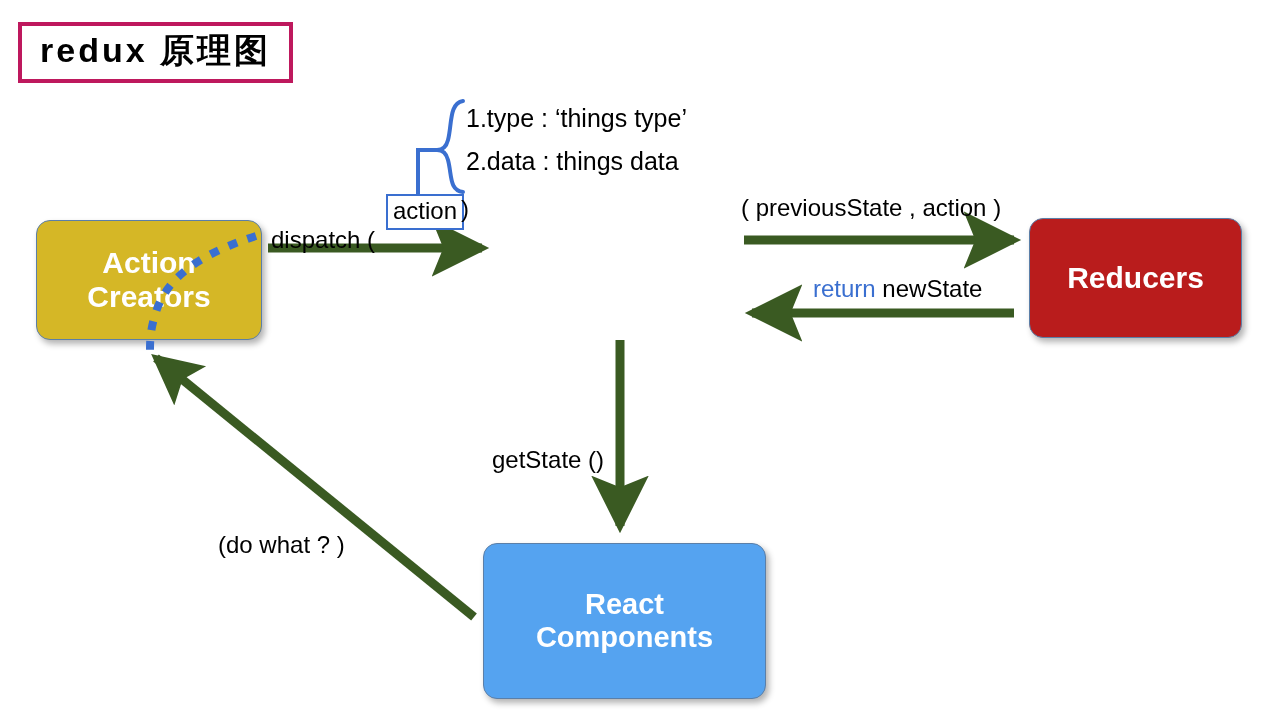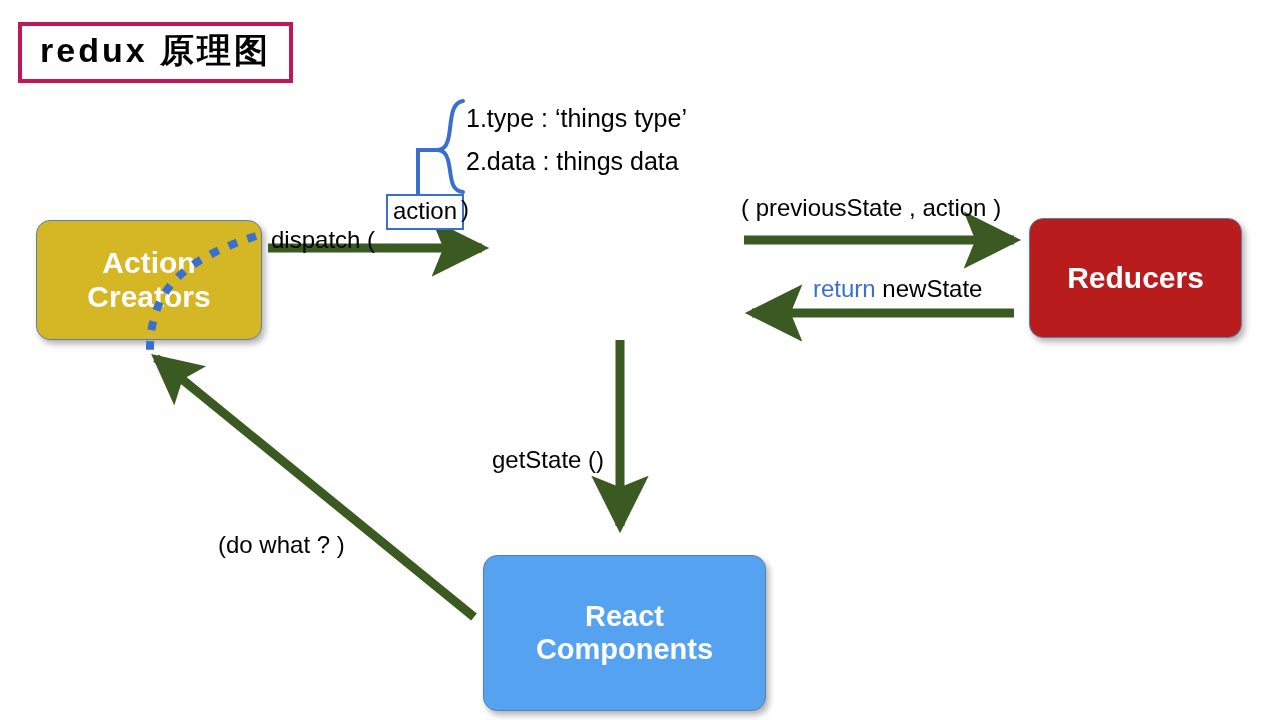--- a/index.html
+++ b/index.html
@@ -70,21 +70,20 @@
     left: 1029px; top: 218px; width: 211px; height: 118px;
     background: #b91c1c;
     font-size: 30px;
     z-index: 3;
   }
   #node-react-components {
     left: 483px; top: 543px; width: 281px; height: 154px;
     background: #55a3f0;
     font-size: 29px;
     z-index: 3;
-    margin-top: 12px;
   }
 
   
   .store-dash {
     position: absolute;
     left: 8px;
     right: 8px;
     top: 16px;
     height: 0;
     border-top: 7px dashed #000000;

